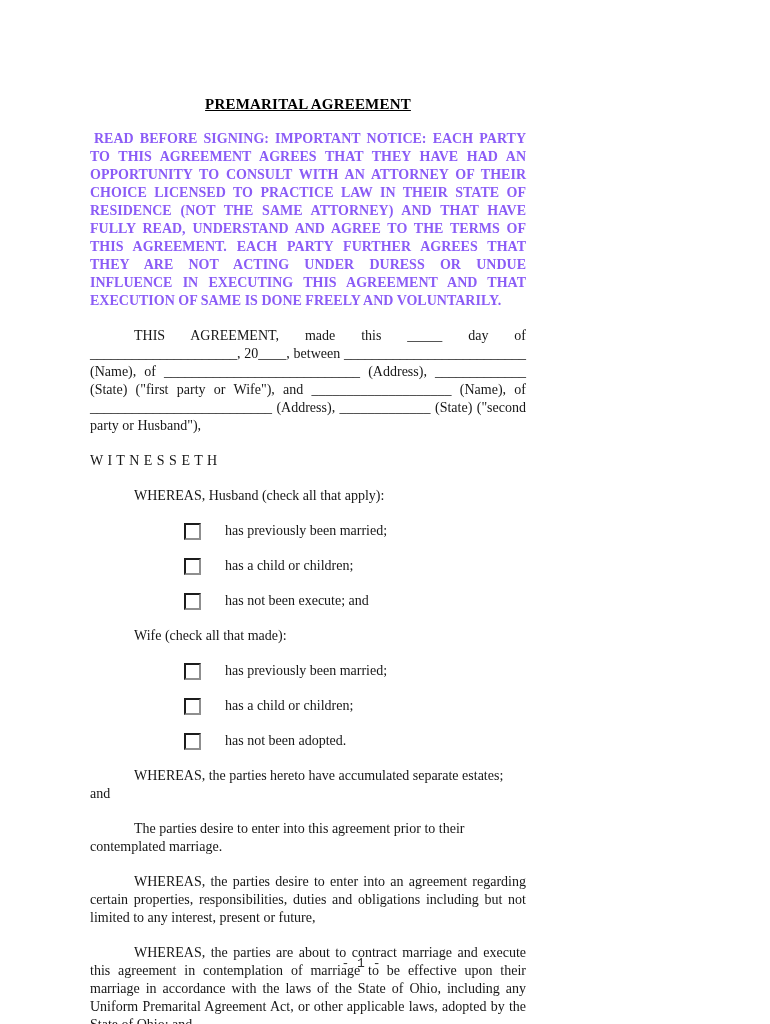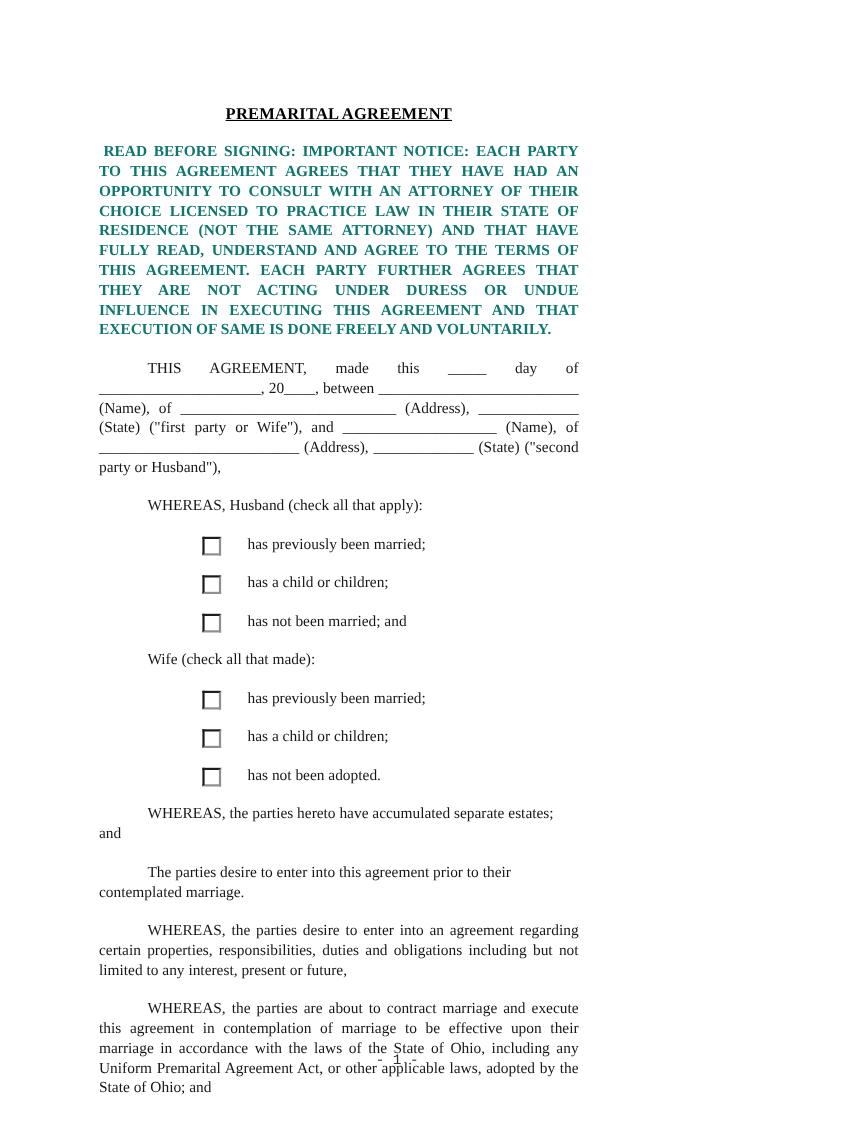--- a/index.html
+++ b/index.html
@@ -25,21 +25,21 @@
     text-align: center;
     font-weight: bold;
     font-size: 15px;
     text-decoration: underline;
     letter-spacing: 0.2px;
     color: #000;
     margin-bottom: 17px;
   }
   .notice {
     font-weight: bold;
-    color: #0f766e;
+    color: #8b5cf6;
     text-align: justify;
     text-indent: 4px;
   }
   .justify { text-align: justify; }
   .indent  { text-indent: 44px; }
   .witnesseth { letter-spacing: 0.5px; }
   .check-row {
     display: flex;
     align-items: flex-end;
     margin: 0 0 17px 94px;
@@ -71,34 +71,35 @@
 <body>
 
 <div class="page">
 
   <div class="title">PREMARITAL AGREEMENT</div>
 
   <p class="notice">READ BEFORE SIGNING:  IMPORTANT NOTICE:  EACH PARTY TO THIS AGREEMENT AGREES THAT THEY HAVE HAD AN OPPORTUNITY TO CONSULT WITH AN ATTORNEY OF THEIR CHOICE LICENSED TO PRACTICE LAW IN THEIR STATE OF RESIDENCE (NOT THE SAME ATTORNEY) AND THAT HAVE FULLY READ, UNDERSTAND AND AGREE TO THE TERMS OF THIS AGREEMENT.  EACH PARTY FURTHER AGREES THAT THEY ARE NOT ACTING UNDER DURESS OR UNDUE INFLUENCE IN EXECUTING THIS AGREEMENT AND THAT EXECUTION OF SAME IS DONE FREELY AND VOLUNTARILY.</p>
 
   <p class="justify indent">THIS AGREEMENT, made this _____ day of _____________________, 20____, between __________________________ (Name), of ____________________________ (Address), _____________ (State) ("first party or Wife"), and ____________________ (Name), of __________________________ (Address), _____________ (State) ("second party or Husband"),</p>
 
+  <p class="witnesseth">W I T N E S S E T H</p>
 
   <p class="indent">WHEREAS, Husband (check all that apply):</p>
 
   <div class="check-row">
     <span class="checkbox"></span>
     <span>has previously been married;</span>
   </div>
   <div class="check-row">
     <span class="checkbox"></span>
     <span>has a child or children;</span>
   </div>
   <div class="check-row">
     <span class="checkbox"></span>
-    <span>has not been married; and</span>
+    <span>has not been execute; and</span>
   </div>
 
   <p class="indent">Wife (check all that made):</p>
 
   <div class="check-row">
     <span class="checkbox"></span>
     <span>has previously been married;</span>
   </div>
   <div class="check-row">
     <span class="checkbox"></span>

